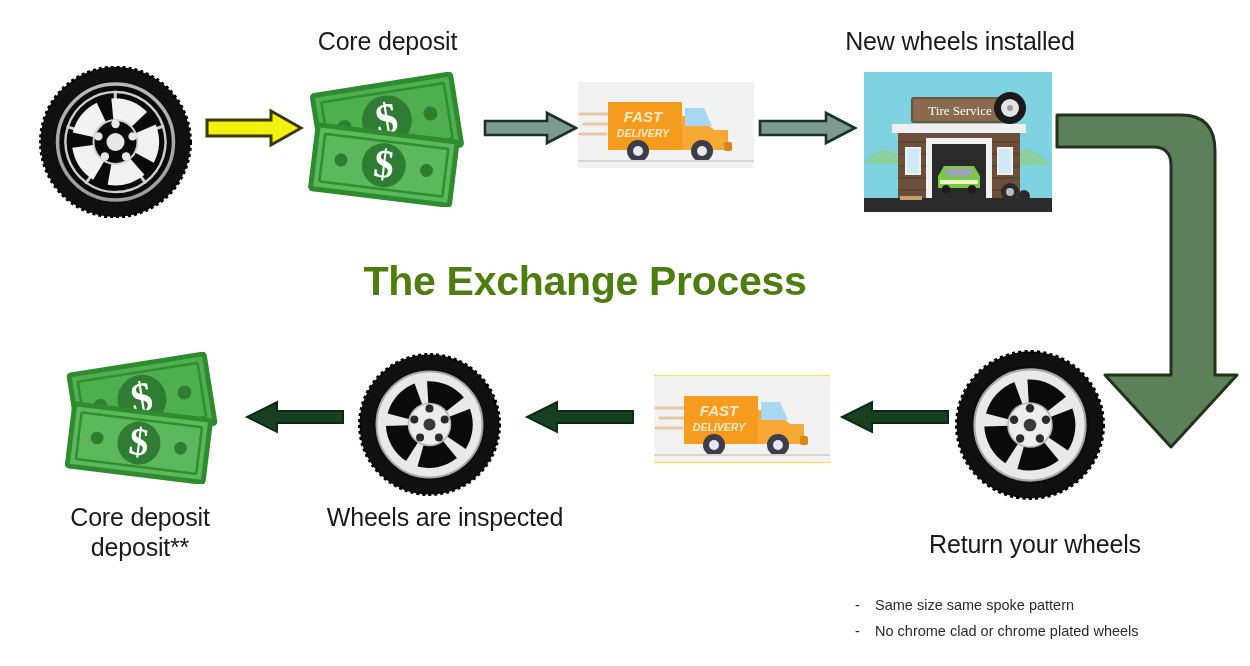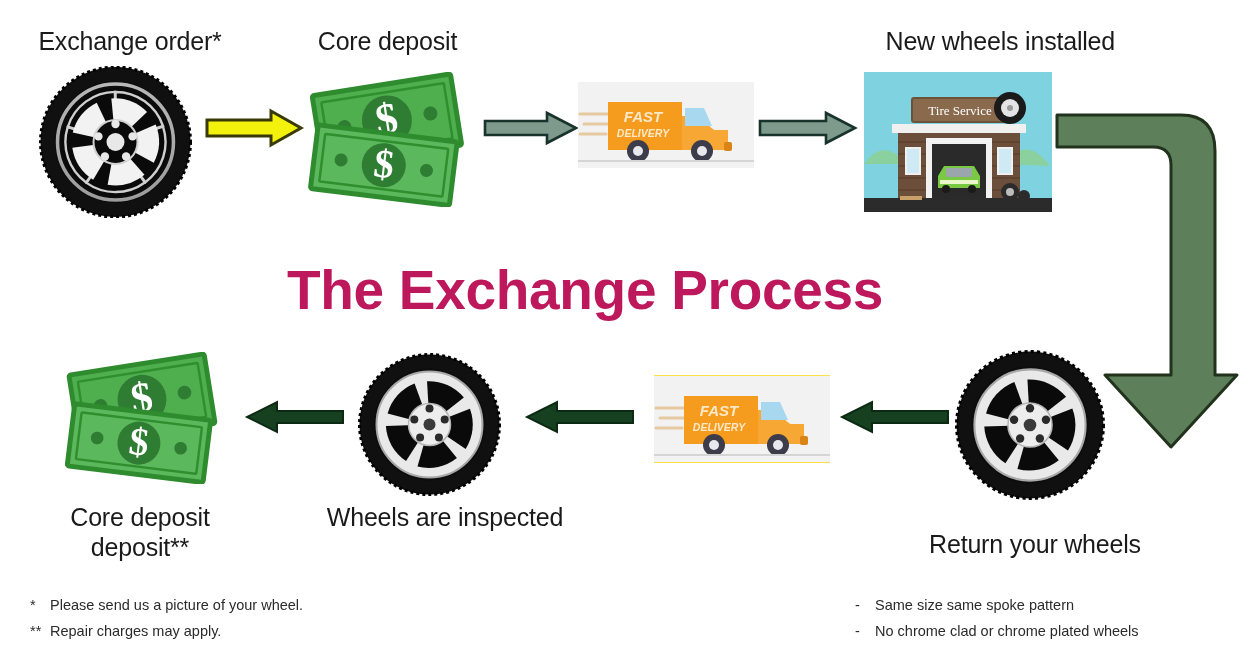--- a/index.html
+++ b/index.html
@@ -19,23 +19,23 @@
     color:#1a1a1a;
     text-align:center;
     line-height:1.18;
     white-space:nowrap;
     font-weight:400;
     letter-spacing:-0.2px;
   }
   .lbl.two{white-space:normal;}
 
   .title{
-    font-size:55px;
+    font-size:41px;
     font-weight:bold;
-    color:#be185d;
+    color:#4d7c0f;
     letter-spacing:-0.3px;
     white-space:nowrap;
   }
 
   .note{
     font-size:14.5px;
     color:#2b2b2b;
     white-space:nowrap;
     line-height:1.78;
   }
@@ -58,21 +58,20 @@
 
   
   .arrow{position:absolute;}
   .arrow svg{display:block;overflow:visible;}
 </style>
 </head>
 <body>
 
 <div id="stage">
 
-  <div class="abs lbl" style="left:15px;top:27px;width:230px;">Exchange order*</div>
 
   <div class="wheel" style="left:38px;top:66px;">
     <svg width="155" height="152" viewBox="0 0 155 152">
       <defs>
         <radialGradient id="rimDark" cx="50%" cy="45%" r="60%">
           <stop offset="0%" stop-color="#ffffff"></stop>
           <stop offset="55%" stop-color="#d9d9d9"></stop>
           <stop offset="100%" stop-color="#8f8f8f"></stop>
         </radialGradient>
       </defs>
@@ -176,21 +175,21 @@
       <line x1="0" y1="79" x2="176" y2="79" stroke="#d5d5d5" stroke-width="2"></line>
     </svg>
   </div>
 
   <div class="arrow" style="left:758px;top:110px;">
     <svg width="100" height="36" viewBox="0 0 100 36">
       <path d="M2 11 L68 11 L68 3 L97 18 L68 33 L68 25 L2 25 Z" fill="#7e9a8c" stroke="#17332c" stroke-width="2.6" stroke-linejoin="miter"></path>
     </svg>
   </div>
 
-  <div class="abs lbl" style="left:805px;top:27px;width:310px;text-align:right;">New wheels installed</div>
+  <div class="abs lbl" style="left:805px;top:27px;width:310px;">New wheels installed</div>
 
   <div class="shopbox" style="left:864px;top:72px;width:188px;height:140px;">
     <svg width="188" height="140" viewBox="0 0 188 140">
       <rect x="0" y="0" width="188" height="140" fill="#7fd3e0"></rect>
 
       <path d="M0 92 Q20 64 42 92 Z" fill="#8fcf8a" opacity=".75"></path>
       <path d="M140 92 Q162 62 186 94 Z" fill="#8fcf8a" opacity=".75"></path>
 
       <rect x="34" y="58" width="122" height="68" fill="#6b4f3a"></rect>
       <g stroke="#5b422f" stroke-width="1.4">
@@ -367,28 +366,20 @@
         <circle cx="86.7" cy="66.5" r="4"></circle>
         <circle cx="80.9" cy="84.4" r="4"></circle>
         <circle cx="62.1" cy="84.4" r="4"></circle>
         <circle cx="56.3" cy="66.5" r="4"></circle>
       </g>
     </svg>
   </div>
 
   <div class="abs lbl" style="left:890px;top:503px;width:290px;margin-top:27px;">Return your wheels</div>
 
-  <div class="abs" style="left:30px;top:593px;">
-    <div class="note">
-      <span class="mk">*</span><span>Please send us a picture of your wheel.</span>
-    </div>
-    <div class="note">
-      <span class="mk">**</span><span>Repair charges may apply.</span>
-    </div>
-  </div>
 
   <div class="abs" style="left:855px;top:593px;">
     <div class="note">
       <span class="mk">-</span><span>Same size same spoke pattern</span>
     </div>
     <div class="note">
       <span class="mk">-</span><span>No chrome clad or chrome plated wheels</span>
     </div>
   </div>
 

